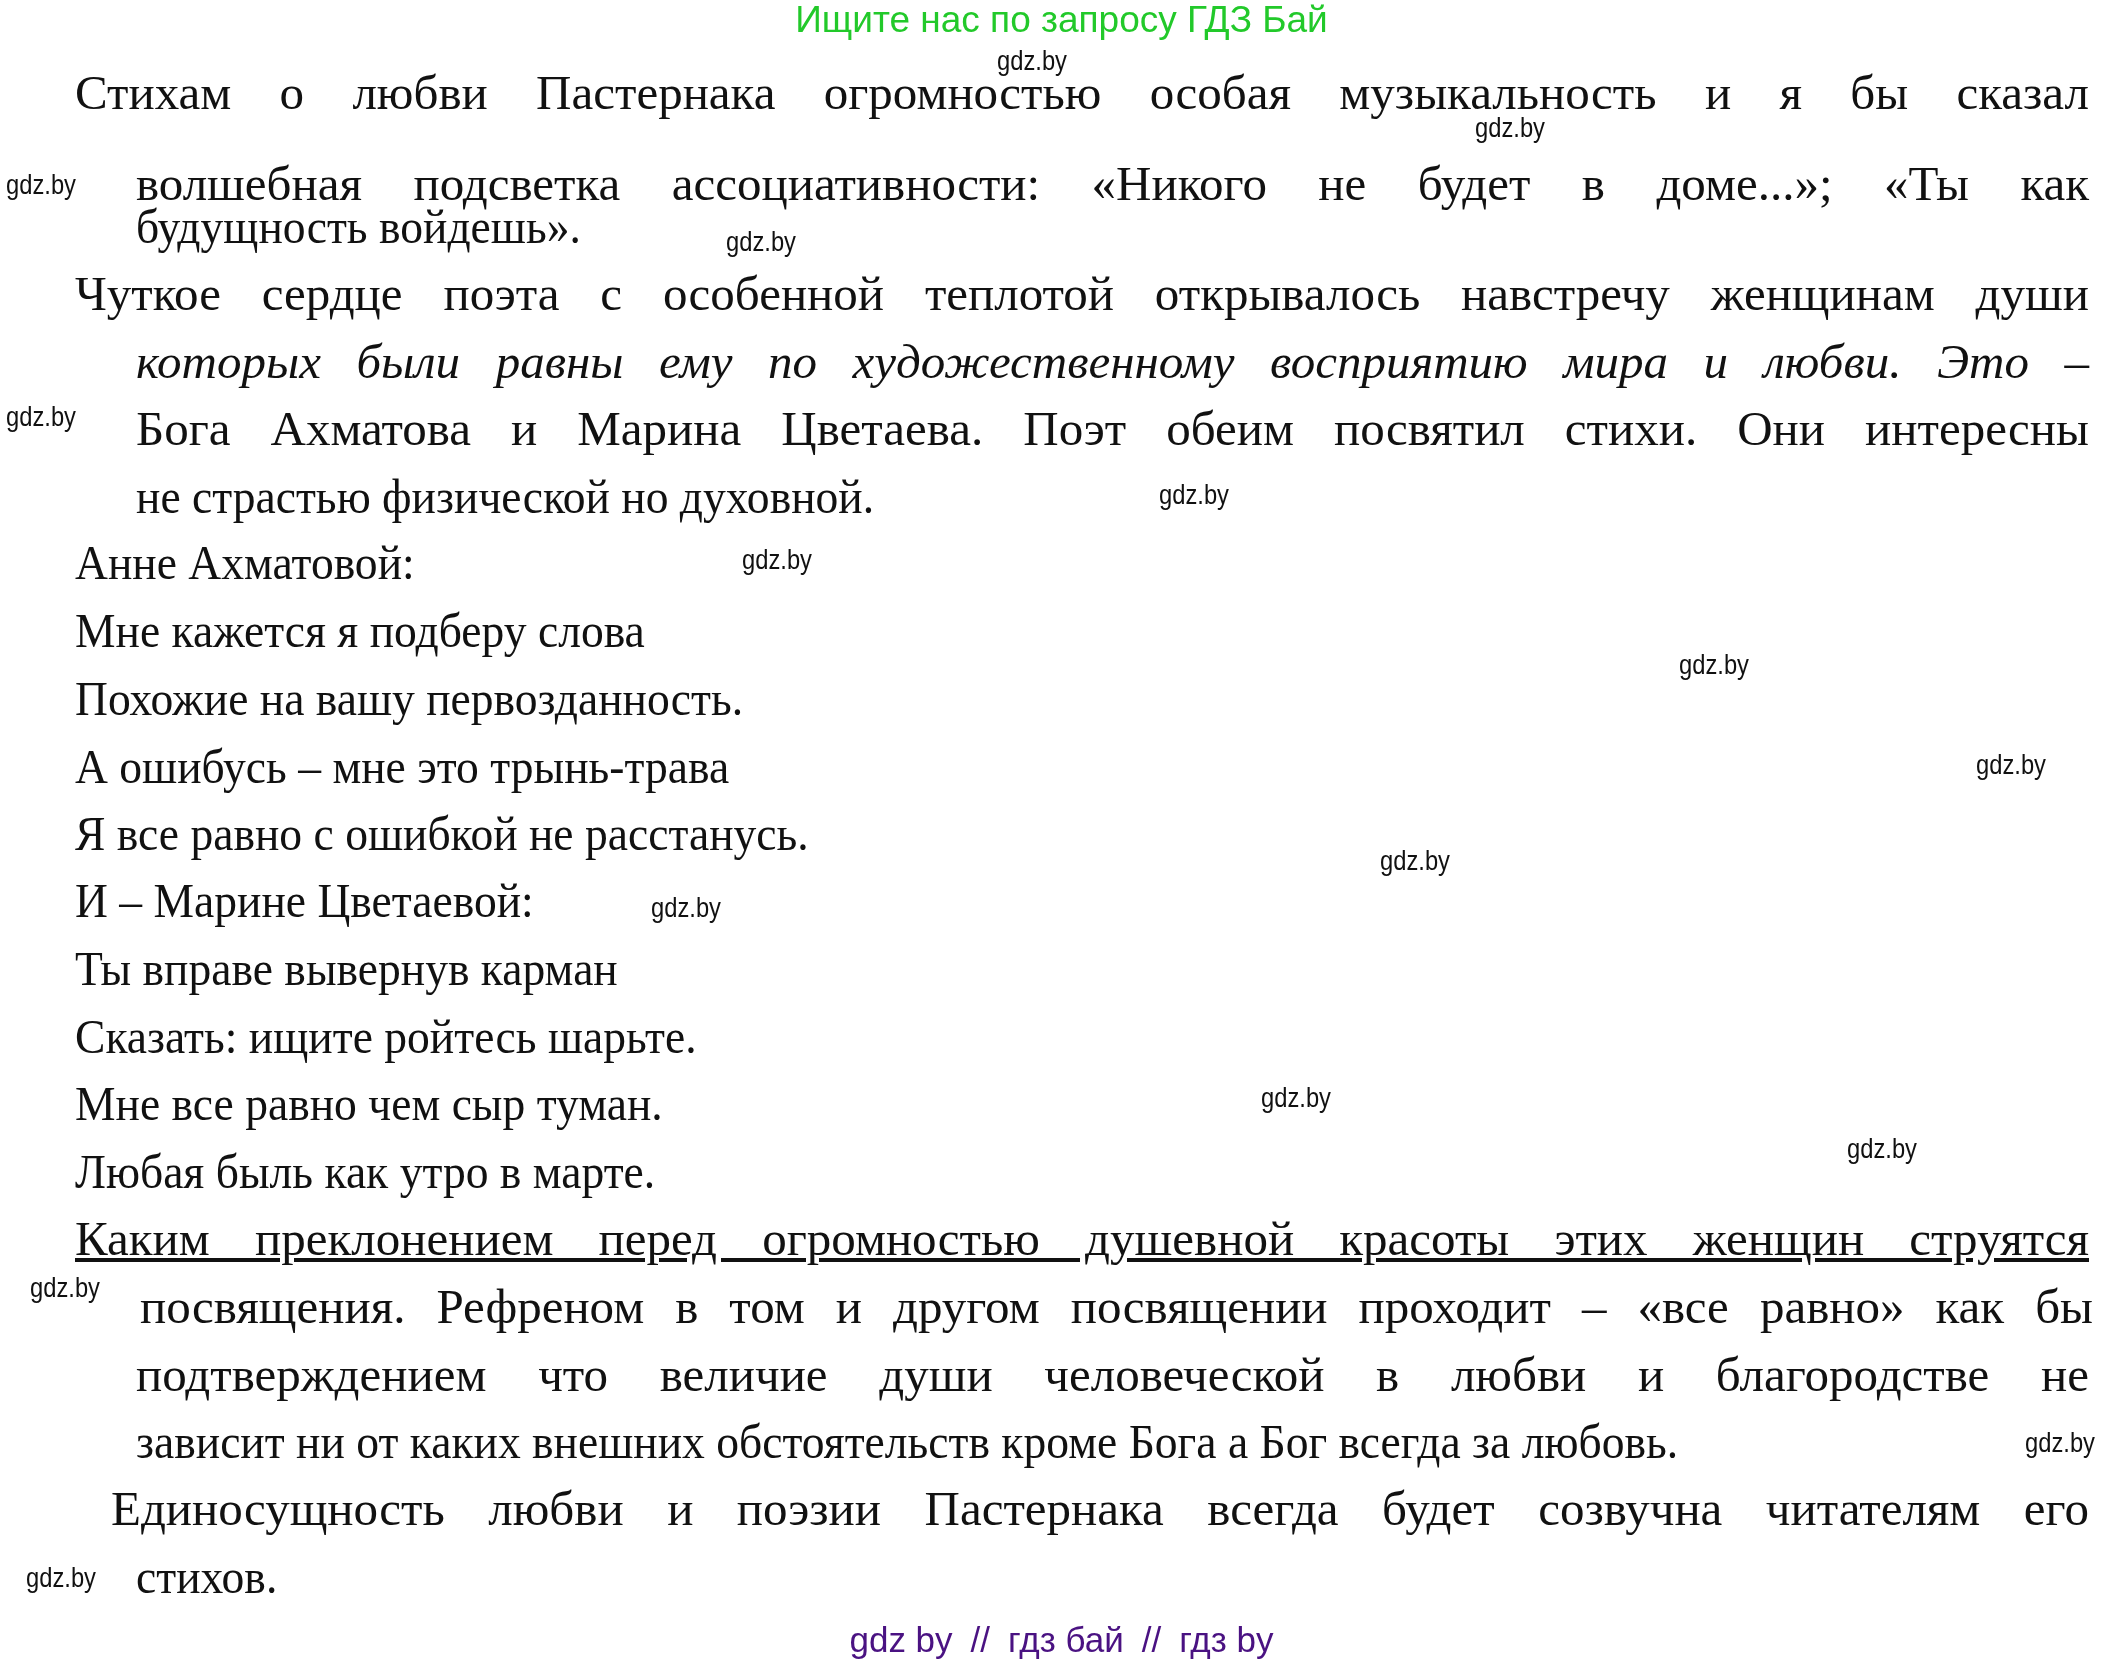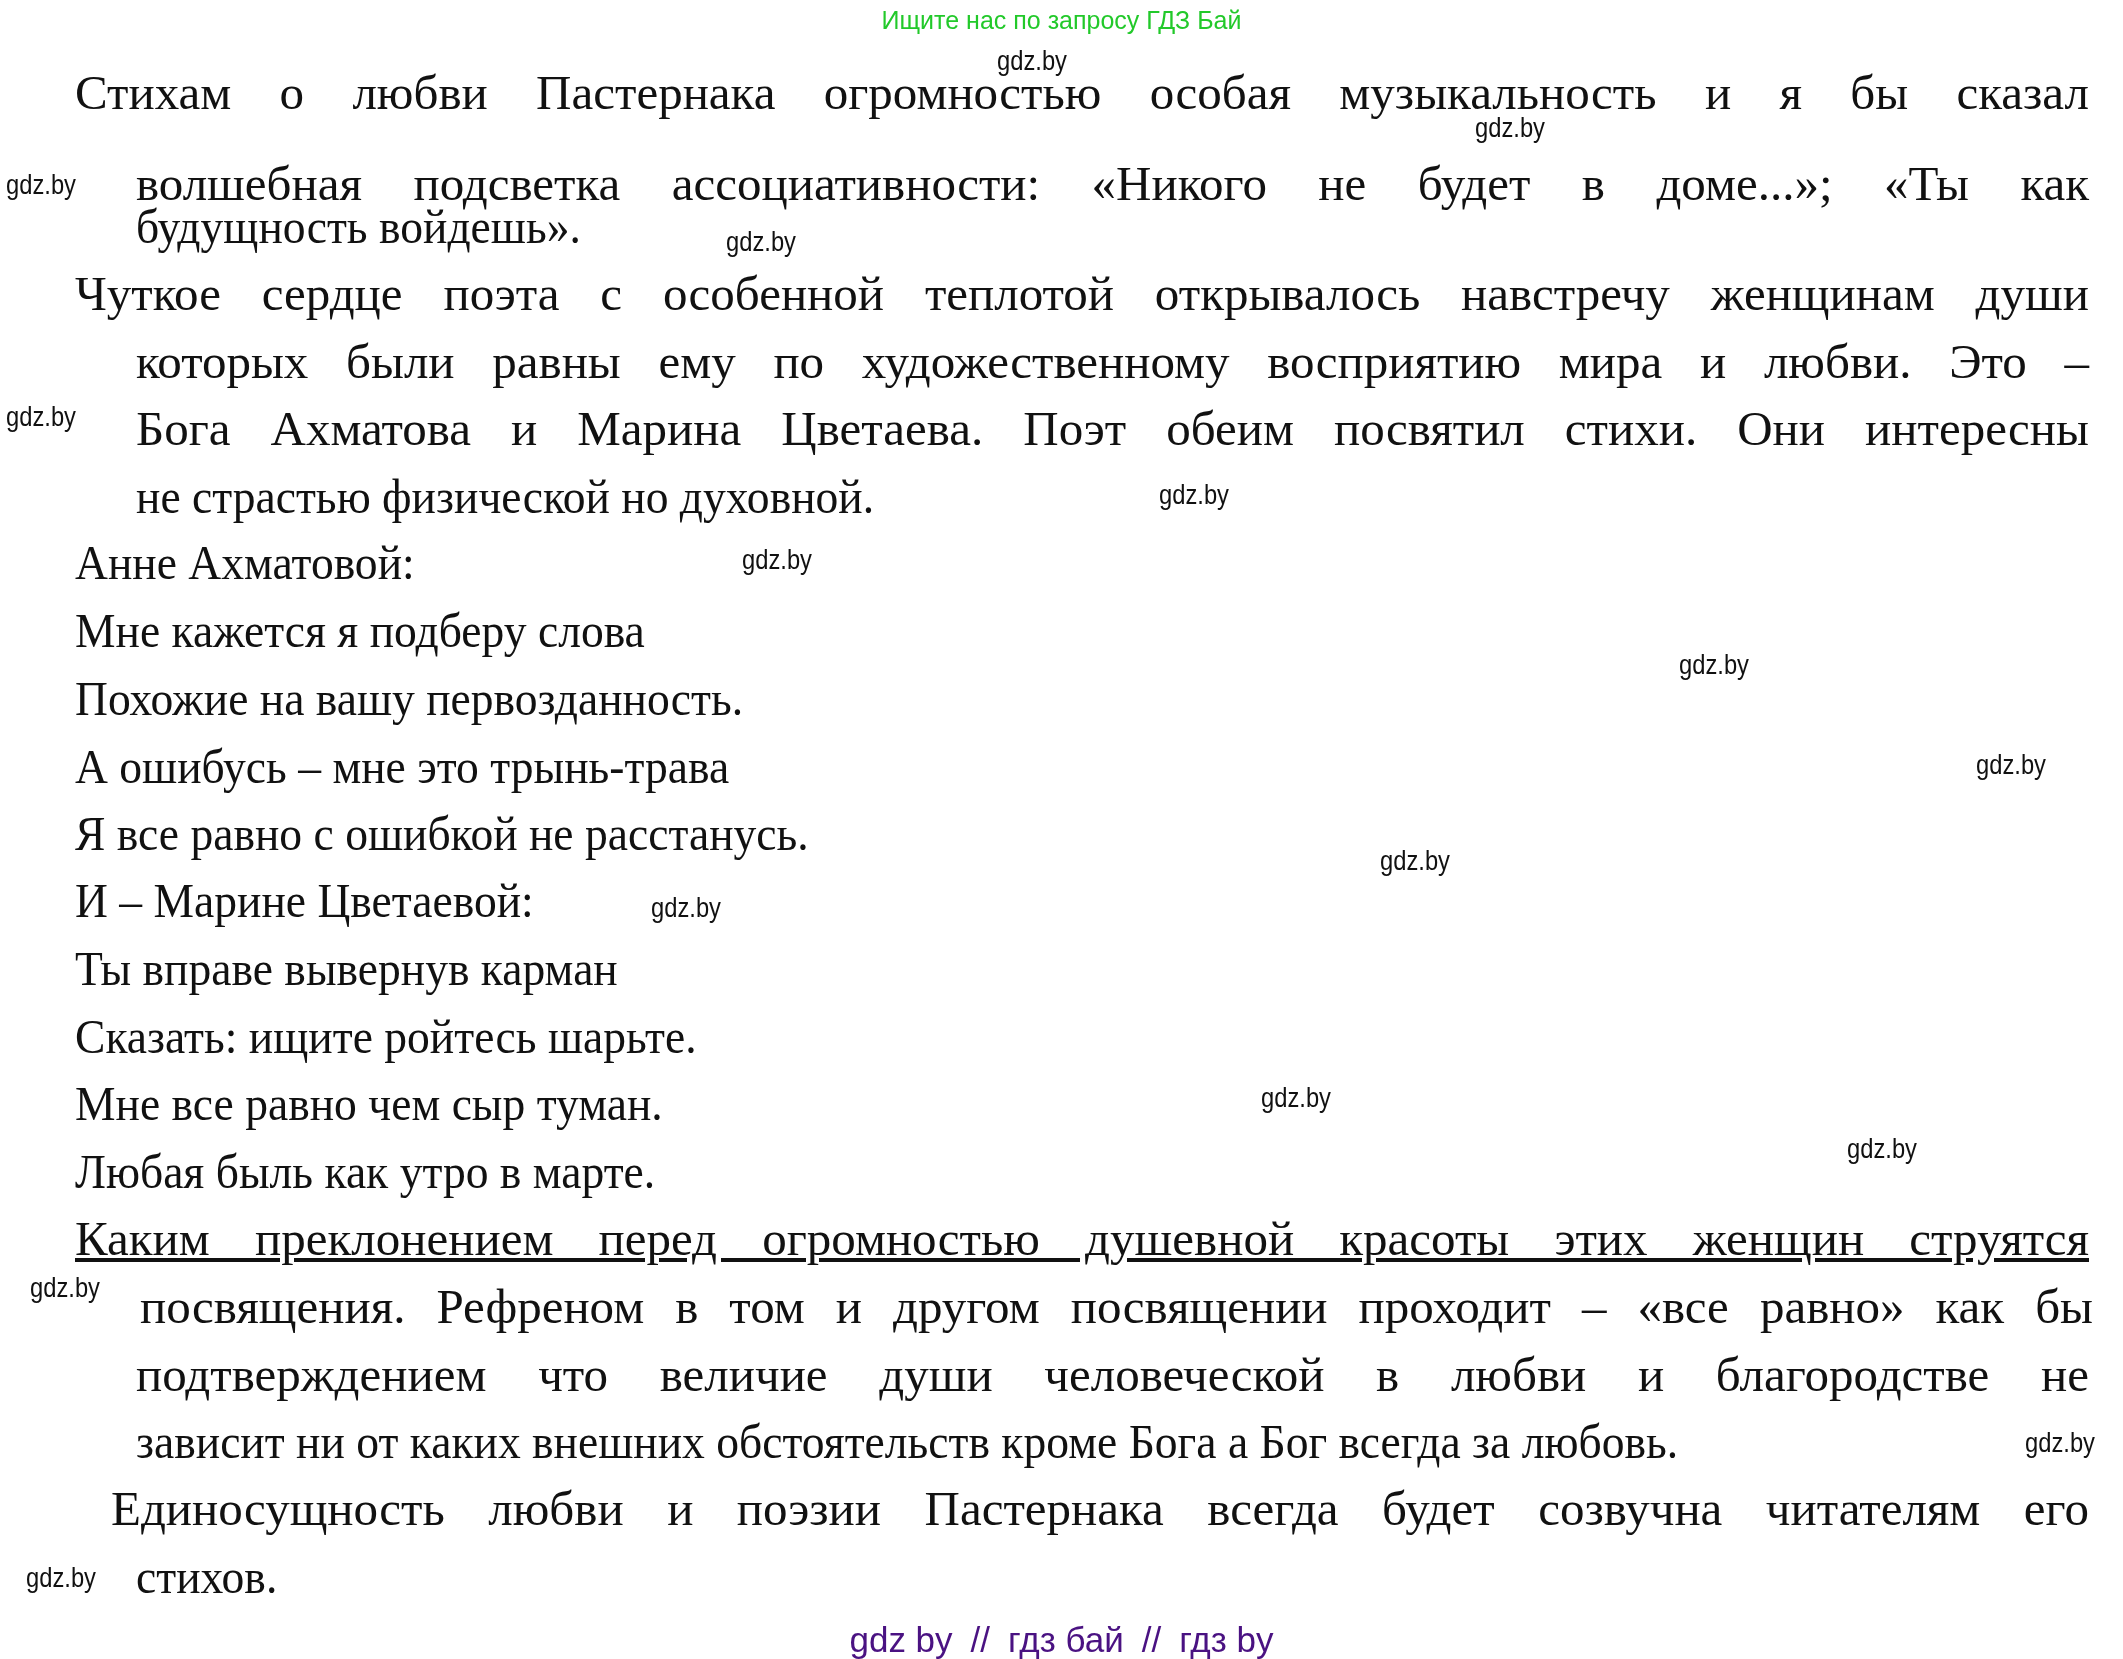--- a/index.html
+++ b/index.html
@@ -1,18 +1,18 @@
 <!DOCTYPE html>
 <html><head>
 <meta charset="utf-8">
 <style>
   html, body { margin:0; padding:0; background:#ffffff; }
   body { width:2123px; height:1659px; position:relative; overflow:hidden; }
   .header { position:absolute; left:0; top:0; width:2123px; text-align:center;
-    font-family:"Liberation Sans", sans-serif; font-size:25px; line-height:40px; color:#22c92a; }
+    font-family:"Liberation Sans", sans-serif; font-size:37px; line-height:40px; color:#22c92a; }
   .footer { position:absolute; left:0; top:1620px; width:2123px; text-align:center;
     font-family:"Liberation Sans", sans-serif; font-size:35px; line-height:40px; color:#4a1282; }
   .footer .sep { margin:0 18px; }
   .line { position:absolute; font-family:"Liberation Serif", serif; font-size:49px; line-height:56px;
     color:#111111; white-space:nowrap; transform-origin:left top; transform:scaleX(0.93); }
   .line.just { display:flex; justify-content:space-between; transform:none; }
   .wm { position:absolute; font-family:"Liberation Sans", sans-serif; font-size:27px; line-height:30px;
     color:#111111; white-space:nowrap; transform:scaleX(0.88); transform-origin:left top; }
 </style>
 </head>
@@ -25,21 +25,21 @@
 </div>
 <div class="line just" style="left:136px; top:116px; width:1953px; transform:none;margin-top:40px;">
   <span style="display:block; width:100%; text-align:justify; text-align-last:justify;">волшебная подсветка ассоциативности: «Никого не будет в доме...»; «Ты как</span>
 </div>
 <div class="line" style="left:136px; top:199px;">будущность войдешь».</div>
 
 <div class="line just" style="left:75px; top:266px; width:2014px;justify-content:center;">
   <span style="display:block; width:100%; text-align:justify; text-align-last:justify;">Чуткое сердце поэта с особенной теплотой открывалось навстречу женщинам души</span>
 </div>
 <div class="line just" style="left:136px; top:334px; width:1953px;">
-  <span style="display:block; width:100%; text-align:justify; text-align-last:justify;">которых были равны ему по художественному восприятию мира и любви. Это –</span>
+  <span style="display:block; width:100%; text-align:justify; text-align-last:justify;font-style:italic;">которых были равны ему по художественному восприятию мира и любви. Это –</span>
 </div>
 <div class="line just" style="left:136px; top:401px; width:1953px;">
   <span style="display:block; width:100%; text-align:justify; text-align-last:justify;">Бога Ахматова и Марина Цветаева. Поэт обеим посвятил стихи. Они интересны</span>
 </div>
 <div class="line" style="left:136px; top:469px;">не страстью физической но духовной.</div>
 
 <div class="line" style="left:75px; top:535px;">Анне Ахматовой:</div>
 <div class="line" style="left:75px; top:603px;">Мне кажется я подберу слова</div>
 <div class="line" style="left:75px; top:671px;">Похожие на вашу первозданность.</div>
 <div class="line" style="left:75px; top:739px;">А ошибусь – мне это трынь-трава</div>

